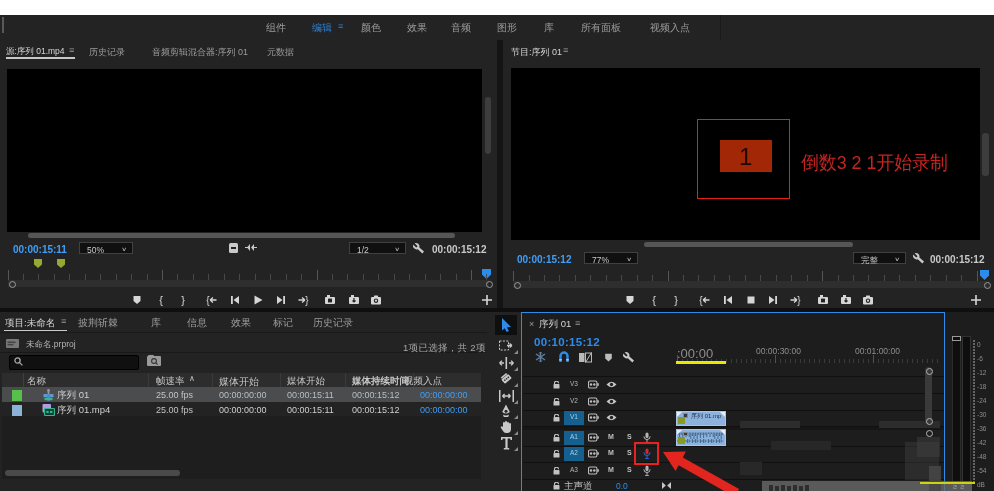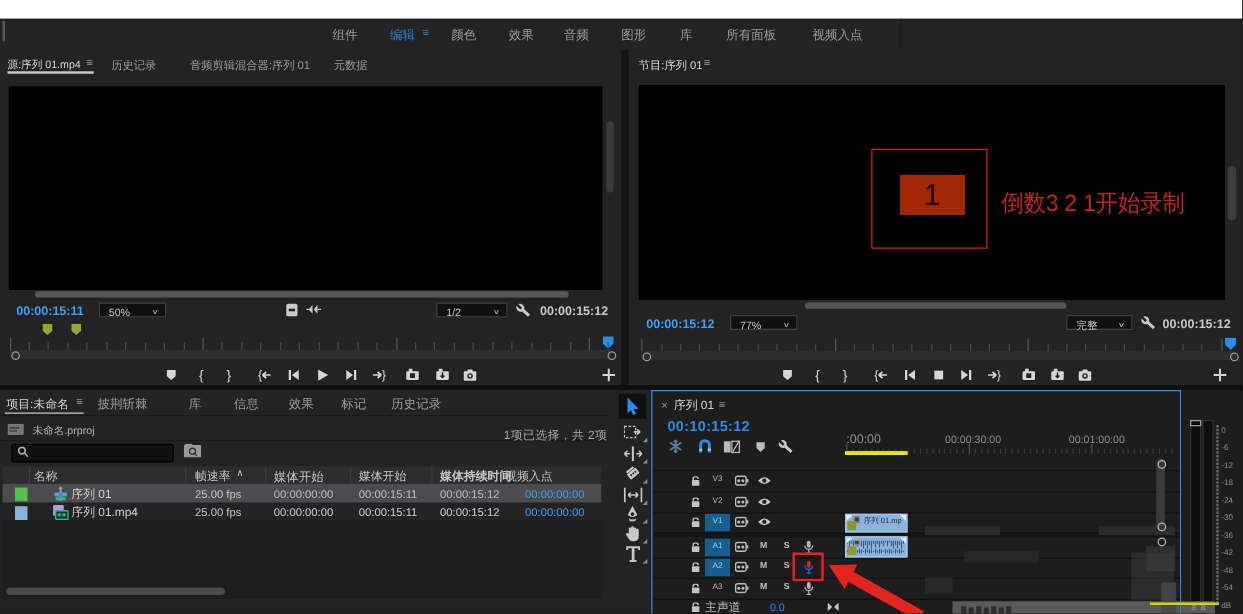--- a/index.html
+++ b/index.html
@@ -218,21 +218,21 @@
 <div id="tools"></div>
 
 
 <div class="abs" style="left:521px;top:312px;width:424px;height:179px;background:#1d1d1d;border:1.5px solid #2d8ceb;border-bottom:none;box-sizing:border-box;"></div>
 <div class="t" style="top:319px;left:529px;font-size:9px;color:#9a9a9a;">×</div>
 <div class="t" style="top:318px;left:539px;font-size:9.5px;color:#d6d6d6;">序列 01</div>
 <div class="t" style="top:318px;left:575px;font-size:9px;color:#9a9a9a;">≡</div>
 <div class="t" style="top:336px;left:534px;font-size:11.5px;font-weight:bold;color:#2d8ceb;letter-spacing:0.3px;">00:10:15:12</div>
 <div id="tl-icons"></div>
 
-<div class="t" style="top:346px;left:677px;font-size:10px;color:#8e8e8e;">:00:00</div>
+<div class="t" style="top:346px;left:677px;font-size:13px;color:#8e8e8e;">:00:00</div>
 <div class="t" style="top:346px;left:756px;font-size:8.5px;color:#8e8e8e;">00:00:30:00</div>
 <div class="t" style="top:346px;left:855px;font-size:8.5px;color:#8e8e8e;">00:01:00:00</div>
 <div id="tlticks"></div>
 <div class="abs" style="left:676px;top:361px;width:50px;height:2.5px;background:#e8e800;"></div>
 
 <div id="tracks"></div>
 
 <div id="clips"></div>
 
 <div class="abs" style="left:634px;top:442px;width:25px;height:23px;border:2px solid #e82220;box-sizing:border-box;z-index:30;"></div>

